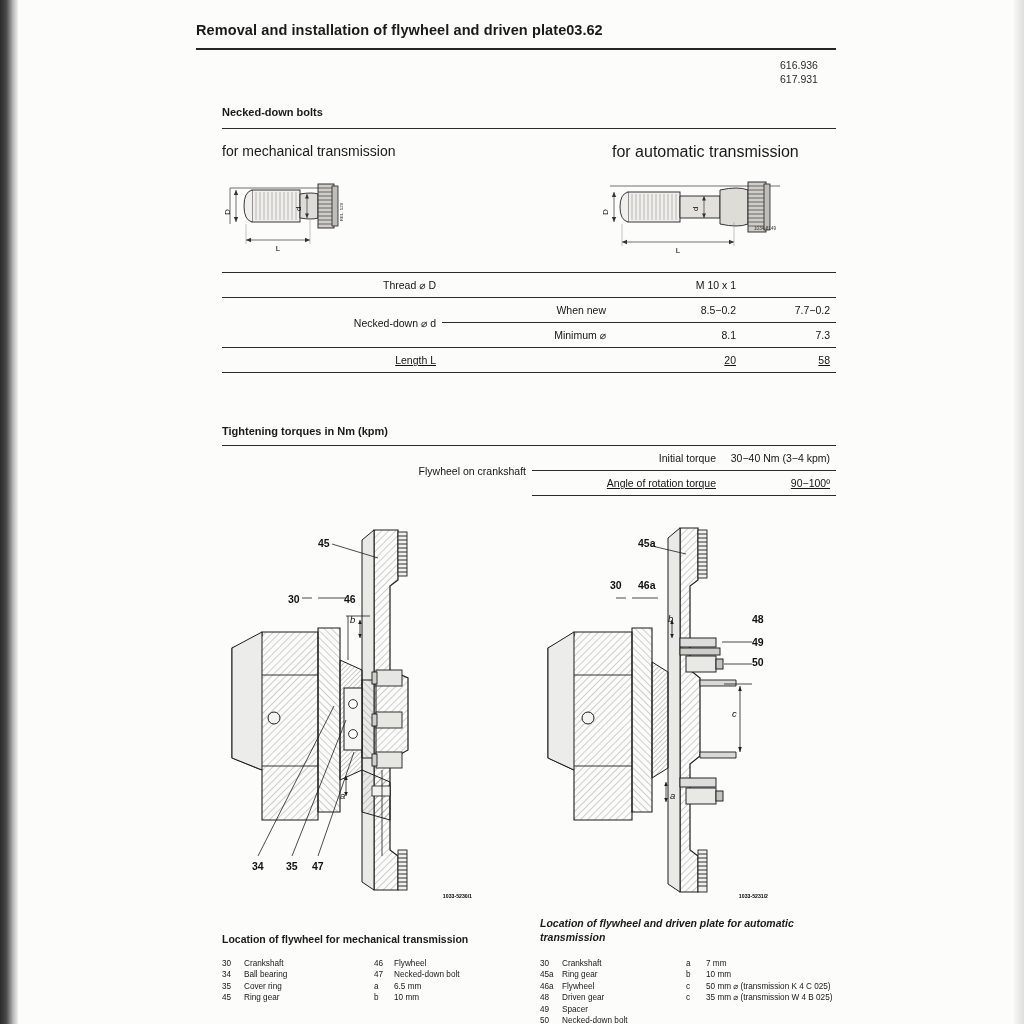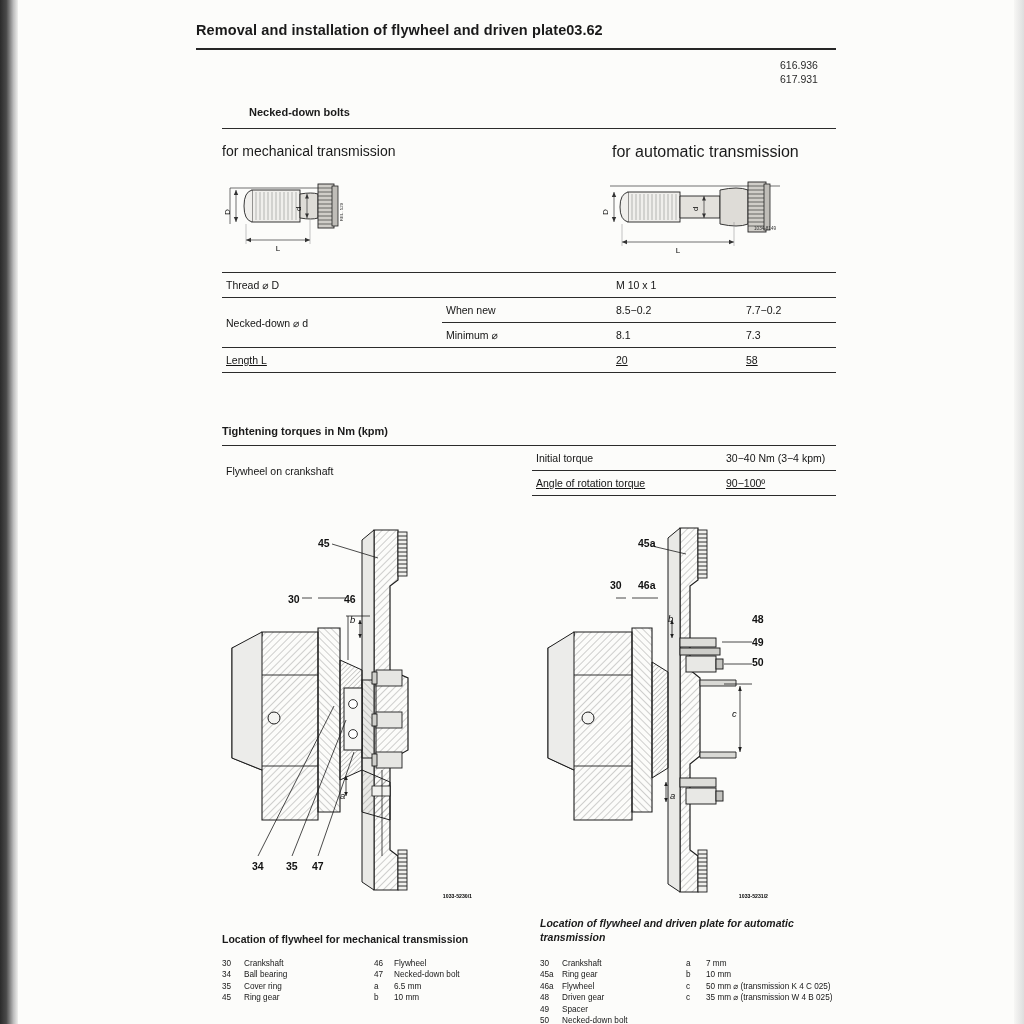--- a/index.html
+++ b/index.html
@@ -36,38 +36,39 @@
   }
   .hdr-num{font-size:14.5px;font-weight:bold;}
   .hdr-rule{
     position:absolute;left:196px;top:48px;width:640px;height:1.6px;background:#262626;
   }
   .hdr-models{
     position:absolute;left:780px;top:58px;font-size:10.5px;line-height:14px;color:#2a2a2a;
   }
 
   
-  .sec1-title{position:absolute;left:222px;top:106px;font-size:11px;font-weight:bold;margin-left:27px;}
+  .sec1-title{position:absolute;left:222px;top:106px;font-size:11px;font-weight:bold;}
   .rule{position:absolute;background:#2b2b2b;height:1px;}
 
   .cap-mech{position:absolute;left:222px;top:143px;font-size:14px;text-align:right;}
   .cap-auto{position:absolute;left:612px;top:143px;font-size:16px;}
 
   
   .bolt-fig{position:absolute;}
 
   
   table.spec{
     position:absolute;border-collapse:collapse;font-size:10.5px;color:#141414;
   }
   table.spec td{
     border-top:1px solid #2b2b2b;
     padding:6px 6px 6px 4px;
     vertical-align:middle;
     background:transparent;
+    text-align:right;
   }
   table.spec tr:last-child td{border-bottom:1px solid #2b2b2b;text-decoration:underline;}
 
   .sec2-title{position:absolute;left:222px;top:425px;font-size:11px;font-weight:bold;}
 
   
   .lbl{position:absolute;font-size:10.5px;font-weight:bold;color:#111;}
   .lbl-it{position:absolute;font-size:9.5px;font-style:italic;color:#111;}
 
   

